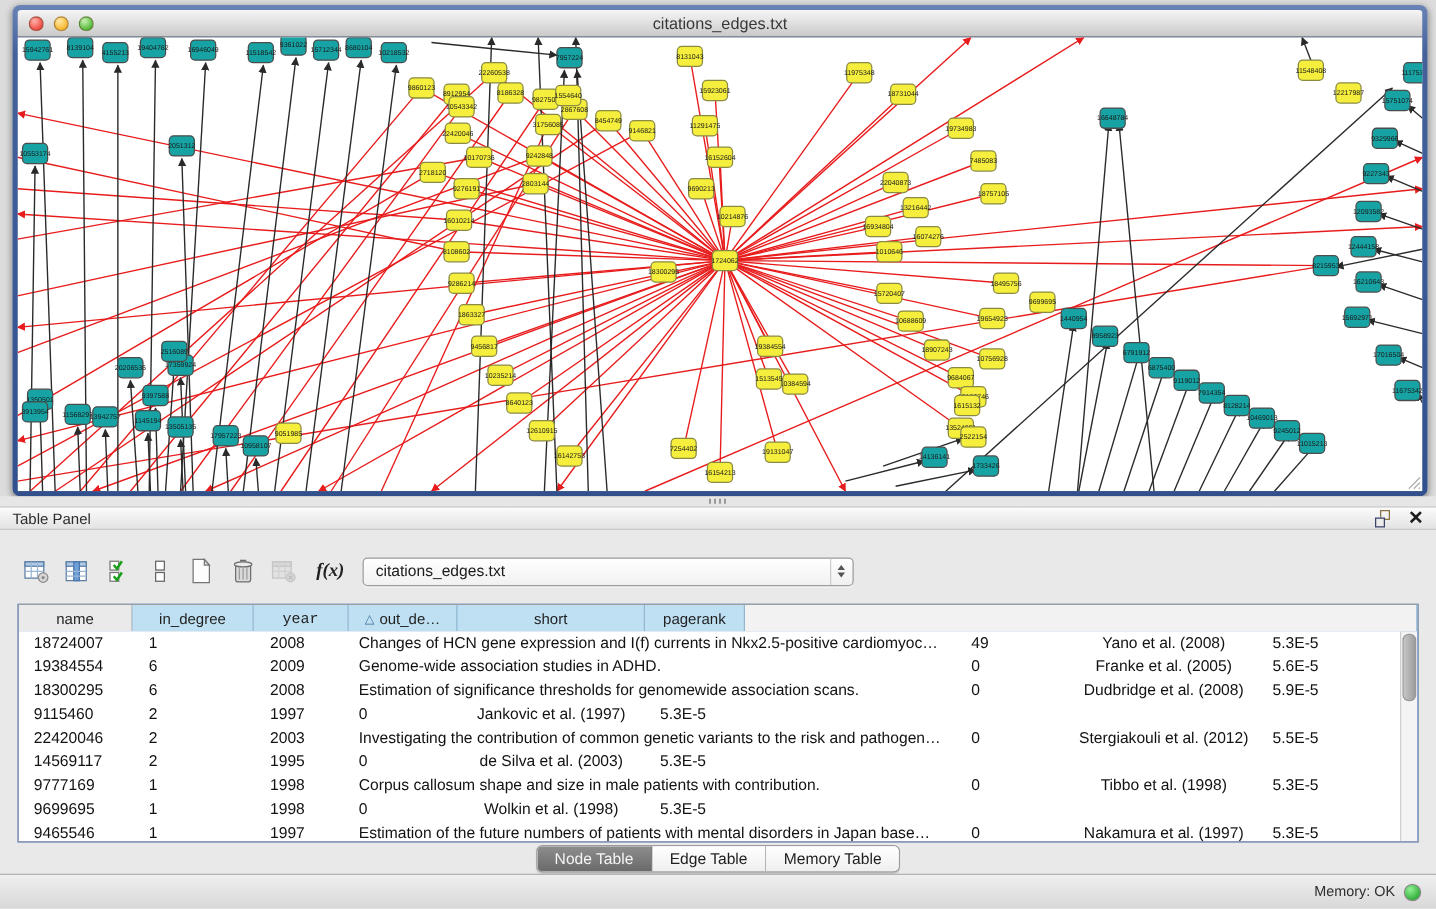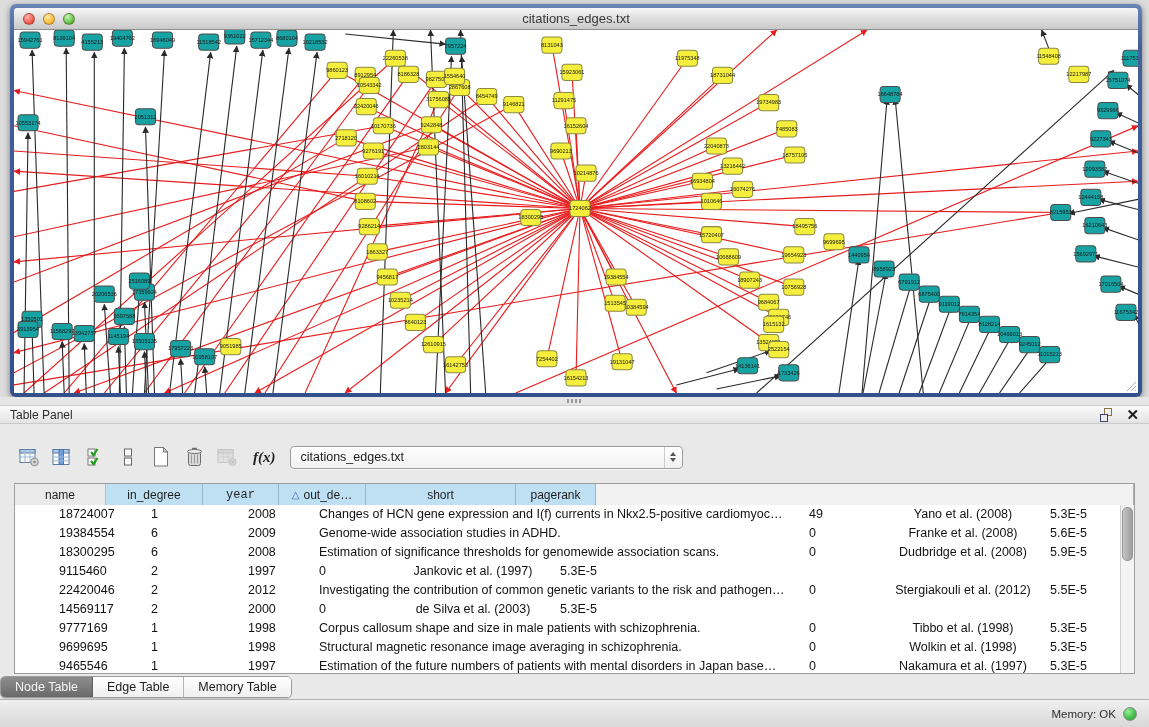--- a/index.html
+++ b/index.html
@@ -57,28 +57,28 @@
   
   .table-wrap{position:absolute;left:14px;top:59px;width:1121px;height:191px;background:#3b82f6;
     border:1px solid #9e9e9e;box-sizing:border-box;overflow:hidden;}
   .thead{display:flex;height:21px;border-bottom:1px solid #8ea6b6;}
   .th{box-sizing:border-box;display:flex;align-items:center;justify-content:center;
     background:#bfe0f2;border-right:1px solid #93b7cc;font-size:12px;color:#1f1f1f;overflow:hidden;white-space:nowrap;}
   .th.name-col{background:#eaeaea;border-right:1px solid #b9b9b9;}
   .th .sort-tri{color:#3f6f9d;font-size:10px;margin-right:4px;}
   .th-fill{flex:1;background:#f2f2f2;}
   .tbody{position:absolute;left:0;top:21px;right:13px;bottom:0;background:#fff;}
-  .trow{display:flex;height:19px;line-height:19px;font-size:12.5px;color:#121212;white-space:nowrap;padding-left:32px;}
+  .trow{display:flex;height:19px;line-height:19px;font-size:12.5px;color:#121212;white-space:nowrap;}
   .td{box-sizing:border-box;overflow:hidden;text-overflow:ellipsis;}
   .vscroll{position:absolute;right:0;top:21px;bottom:0;width:13px;background:#f4f4f4;border-left:1px solid #cfcfcf;}
   .vthumb{position:absolute;left:1px;top:2px;width:9px;height:52px;border-radius:5px;
     background:linear-gradient(90deg,#c6c6c6,#9d9d9d);border:1px solid #979797;}
 
   
-  .tabs{position:absolute;left:0;top:252px;width:1149px;display:flex;justify-content:flex-start;}
+  .tabs{position:absolute;left:0;top:252px;width:1149px;display:flex;justify-content:center;}
   .seg{display:flex;border:1px solid #9b9b9b;border-radius:5px;overflow:hidden;height:20px;
     background:#fff;font-size:12.5px;box-shadow:0 1px 1px rgba(0,0,0,.15);}
   .tab{padding:0 14px;display:flex;align-items:center;border-right:1px solid #b5b5b5;
     color:#1e1e1e;background:linear-gradient(#ffffff,#efefef);}
   .tab:last-child{border-right:none;}
   .tab.active{background:linear-gradient(#8d8d8d,#6a6a6a);color:#f4f4f4;border-right-color:#5f5f5f;}
 
   
   .statusbar{position:absolute;left:0;top:699px;width:1149px;height:28px;box-sizing:border-box;
     background:linear-gradient(#efefef,#d8d8d8);border-top:1px solid #b3b3b3;
@@ -605,21 +605,21 @@
             <div class="td" style="width: 87px; padding: 0px 0px 0px 8px;">49</div>
             <div class="td" style="width: 150px; padding: 0px; text-align: center;">Yano et al. (2008)</div>
             <div class="td" style="width: 80px; padding: 0px 0px 0px 12px;">5.3E-5</div>
           </div>
           <div class="trow">
             <div class="td" style="width: 91px; padding: 0px 0px 0px 12px;">19384554</div>
             <div class="td" style="width: 97px; padding: 0px 0px 0px 13px;">6</div>
             <div class="td" style="width: 76px; padding: 0px 0px 0px 13px;">2009</div>
             <div class="td" style="width: 490px; padding: 0px 0px 0px 8px;">Genome-wide association studies in ADHD.</div>
             <div class="td" style="width: 87px; padding: 0px 0px 0px 8px;">0</div>
-            <div class="td" style="width: 150px; padding: 0px; text-align: center;">Franke et al. (2008)</div>
+            <div class="td" style="width: 150px; padding: 0px; text-align: center;">Franke et al. (2005)</div>
             <div class="td" style="width: 80px; padding: 0px 0px 0px 12px;">5.6E-5</div>
           </div>
           <div class="trow">
             <div class="td" style="width: 91px; padding: 0px 0px 0px 12px;">18300295</div>
             <div class="td" style="width: 97px; padding: 0px 0px 0px 13px;">6</div>
             <div class="td" style="width: 76px; padding: 0px 0px 0px 13px;">2008</div>
             <div class="td" style="width: 490px; padding: 0px 0px 0px 8px;">Estimation of significance thresholds for genomewide association scans.</div>
             <div class="td" style="width: 87px; padding: 0px 0px 0px 8px;">0</div>
             <div class="td" style="width: 150px; padding: 0px; text-align: center;">Dudbridge et al. (2008)</div>
             <div class="td" style="width: 80px; padding: 0px 0px 0px 12px;">5.9E-5</div>
@@ -628,48 +628,47 @@
             <div class="td" style="width: 91px; padding: 0px 0px 0px 12px;">9115460</div>
             <div class="td" style="width: 97px; padding: 0px 0px 0px 13px;">2</div>
             <div class="td" style="width: 76px; padding: 0px 0px 0px 13px;">1997</div>
             <div class="td" style="width: 87px; padding: 0px 0px 0px 8px;">0</div>
             <div class="td" style="width: 150px; padding: 0px; text-align: center;">Jankovic et al. (1997)</div>
             <div class="td" style="width: 80px; padding: 0px 0px 0px 12px;">5.3E-5</div>
           </div>
           <div class="trow">
             <div class="td" style="width: 91px; padding: 0px 0px 0px 12px;">22420046</div>
             <div class="td" style="width: 97px; padding: 0px 0px 0px 13px;">2</div>
-            <div class="td" style="width: 76px; padding: 0px 0px 0px 13px;">2012</div>
+            <div class="td" style="width: 76px; padding: 0px 0px 0px 13px;">2003</div>
             <div class="td" style="width: 490px; padding: 0px 0px 0px 8px;">Investigating the contribution of common genetic variants to the risk and pathogen…</div>
             <div class="td" style="width: 87px; padding: 0px 0px 0px 8px;">0</div>
             <div class="td" style="width: 150px; padding: 0px; text-align: center;">Stergiakouli et al. (2012)</div>
             <div class="td" style="width: 80px; padding: 0px 0px 0px 12px;">5.5E-5</div>
           </div>
           <div class="trow">
             <div class="td" style="width: 91px; padding: 0px 0px 0px 12px;">14569117</div>
             <div class="td" style="width: 97px; padding: 0px 0px 0px 13px;">2</div>
-            <div class="td" style="width: 76px; padding: 0px 0px 0px 13px;">2000</div>
+            <div class="td" style="width: 76px; padding: 0px 0px 0px 13px;">1995</div>
             <div class="td" style="width: 87px; padding: 0px 0px 0px 8px;">0</div>
             <div class="td" style="width: 150px; padding: 0px; text-align: center;">de Silva et al. (2003)</div>
             <div class="td" style="width: 80px; padding: 0px 0px 0px 12px;">5.3E-5</div>
           </div>
           <div class="trow">
             <div class="td" style="width: 91px; padding: 0px 0px 0px 12px;">9777169</div>
             <div class="td" style="width: 97px; padding: 0px 0px 0px 13px;">1</div>
             <div class="td" style="width: 76px; padding: 0px 0px 0px 13px;">1998</div>
-            <div class="td" style="width: 490px; padding: 0px 0px 0px 8px;">Corpus callosum shape and size in male patients with schizophrenia.</div>
+            <div class="td" style="width: 490px; padding: 0px 0px 0px 8px;">Corpus callosum shape and size in male patients with contribution.</div>
             <div class="td" style="width: 87px; padding: 0px 0px 0px 8px;">0</div>
             <div class="td" style="width: 150px; padding: 0px; text-align: center;">Tibbo et al. (1998)</div>
             <div class="td" style="width: 80px; padding: 0px 0px 0px 12px;">5.3E-5</div>
           </div>
           <div class="trow">
             <div class="td" style="width: 91px; padding: 0px 0px 0px 12px;">9699695</div>
             <div class="td" style="width: 97px; padding: 0px 0px 0px 13px;">1</div>
             <div class="td" style="width: 76px; padding: 0px 0px 0px 13px;">1998</div>
-            <div class="td" style="width: 490px; padding: 0px 0px 0px 8px;">Structural magnetic resonance image averaging in schizophrenia.</div>
             <div class="td" style="width: 87px; padding: 0px 0px 0px 8px;">0</div>
             <div class="td" style="width: 150px; padding: 0px; text-align: center;">Wolkin et al. (1998)</div>
             <div class="td" style="width: 80px; padding: 0px 0px 0px 12px;">5.3E-5</div>
           </div>
           <div class="trow">
             <div class="td" style="width: 91px; padding: 0px 0px 0px 12px;">9465546</div>
             <div class="td" style="width: 97px; padding: 0px 0px 0px 13px;">1</div>
             <div class="td" style="width: 76px; padding: 0px 0px 0px 13px;">1997</div>
             <div class="td" style="width: 490px; padding: 0px 0px 0px 8px;">Estimation of the future numbers of patients with mental disorders in Japan base…</div>
             <div class="td" style="width: 87px; padding: 0px 0px 0px 8px;">0</div>

